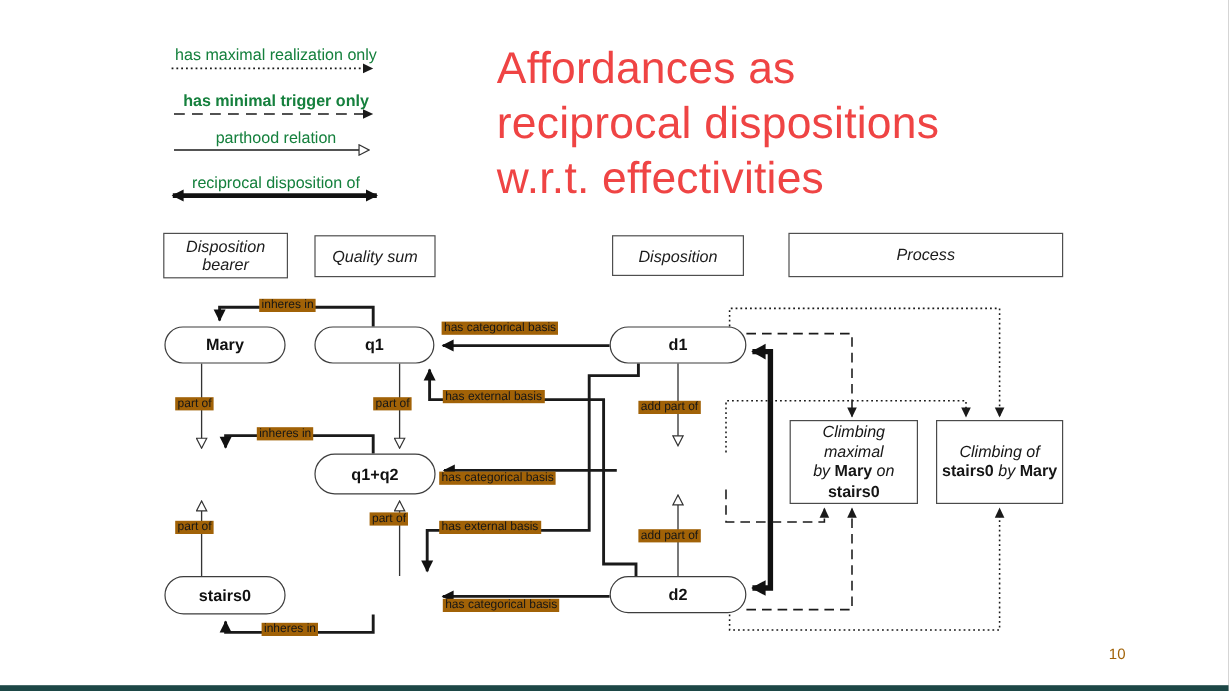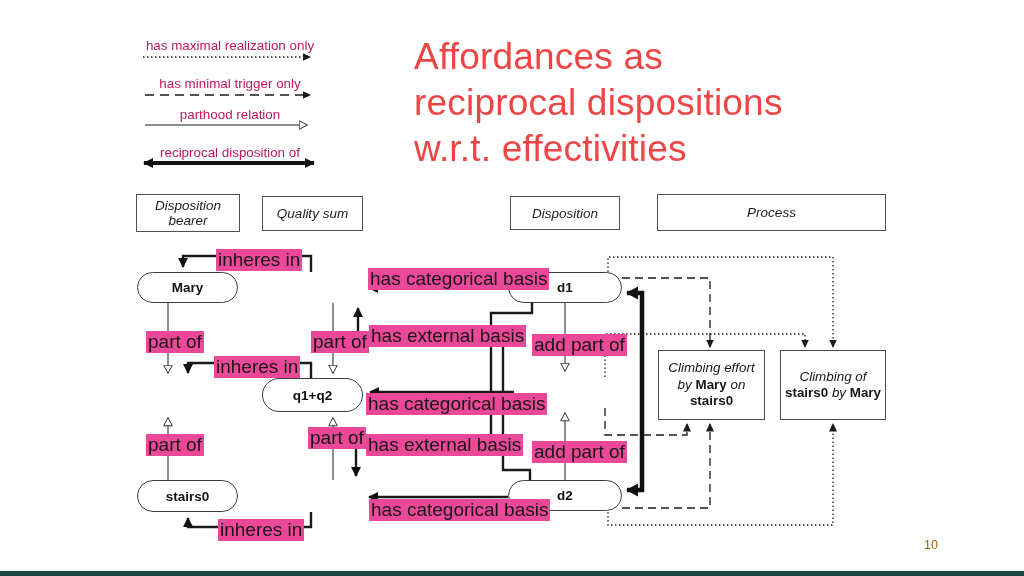--- a/index.html
+++ b/index.html
@@ -1,27 +1,27 @@
 <!DOCTYPE html>
 <html><head>
 <meta charset="utf-8">
 <style>
   html,body{margin:0;padding:0;background:#888;}
   .slide{position:relative;width:1024px;height:576px;background:#ffffff;overflow:hidden;
          font-family:"Liberation Sans", sans-serif;color:#1a1a1a;}
   .title{position:absolute;left:414px;top:34px;width:480px;font-size:37px;line-height:46px;
          font-weight:300;color:#ef4444;white-space:pre-line;letter-spacing:0.2px;}
-  .legend-label{position:absolute;left:118px;width:224px;text-align:center;font-size:13.4px;color:#be185d;}
+  .legend-label{position:absolute;left:118px;width:224px;text-align:center;font-size:13.4px;color:#15803d;}
   .cbox{position:absolute;border:1.3px solid #4f4f4f;background:#fff;display:flex;align-items:center;
         justify-content:center;font-style:italic;font-size:13.5px;text-align:center;line-height:15px;color:#1c1c1c;box-sizing:border-box;}
   .pill{position:absolute;border:1.4px solid #3d3d3d;border-radius:17px;background:#fff;display:flex;
         align-items:center;justify-content:center;font-weight:bold;font-size:13.5px;color:#111;box-sizing:border-box;}
   .pbox{position:absolute;border:1.3px solid #4a4a4a;background:#fff;display:flex;flex-direction:column;
         justify-content:center;text-align:center;font-size:13.4px;line-height:16.5px;color:#161616;box-sizing:border-box;}
-  .elabel{position:absolute;font-size:19px;background:#ec4899;padding:0 2px;white-space:nowrap;color:#161616;}
+  .elabel{position:absolute;font-size:10px;background:#a16207;padding:0 2px;white-space:nowrap;color:#161616;}
   .pagenum{position:absolute;left:924px;top:538px;font-size:12.5px;color:#a16207;}
   .footbar{position:absolute;left:0;top:571px;width:1024px;height:5px;background:#1d4746;}
   svg{position:absolute;left:0;top:0;}
 </style>
 </head>
 <body>
 
 <div class="slide">
 
   <svg width="1024" height="576">
@@ -122,37 +122,38 @@
     <g>
       <path d="M608,512 V525 H833 V424" stroke="#1a1a1a" stroke-width="1.3" fill="none" stroke-dasharray="1.5 2.5" marker-end="url(#arrSm)"></path>
     </g>
   </svg>
 
   <div class="title">Affordances as
 reciprocal dispositions
 w.r.t. effectivities</div>
 
   <div class="legend-label" style="top:38px;">has maximal realization only</div>
-  <div class="legend-label" style="top:76px;">has minimal trigger only</div>
+  <div class="legend-label" style="top:76px;font-weight:bold;">has minimal trigger only</div>
   <div class="legend-label" style="top:107px;">parthood relation</div>
   <div class="legend-label" style="top:145px;">reciprocal disposition of</div>
 
   <div class="cbox" style="left:136px;top:194px;width:104px;height:38px;">Disposition bearer</div>
   <div class="cbox" style="left:262px;top:196px;width:101px;height:35px;">Quality sum</div>
   <div class="cbox" style="left:657px;top:194px;width:229px;height:37px;">Process</div>
   <div class="cbox" style="left:510px;top:196px;width:110px;height:34px;">Disposition</div>
 
   <div class="pill" style="left:137px;top:272px;width:101px;height:31px;">Mary</div>
+  <div class="pill" style="left:262px;top:272px;width:100px;height:31px;">q1</div>
   <div class="pill" style="left:508px;top:272px;width:114px;height:31px;">d1</div>
   <div class="pill" style="left:262px;top:378px;width:101px;height:34px;">q1+q2</div>
   <div class="pill" style="left:137px;top:480px;width:101px;height:32px;">stairs0</div>
   <div class="pill" style="left:508px;top:480px;width:114px;height:31px;">d2</div>
 
   <div class="pbox" style="left:658px;top:350px;width:107px;height:70px;">
-      <div><span style="font-style: italic;">Climbing effort</span></div>
+      <div><span style="font-style: italic;">Climbing maximal</span></div>
       <div><span style="font-style: italic;">by </span><span style="font-weight: bold;">Mary</span><span style="font-style: italic;"> on</span></div>
       <div><span style="font-weight: bold;">stairs0</span></div>
     </div>
   <div class="pbox" style="left:780px;top:350px;width:106px;height:70px;">
       <div><span style="font-style: italic;">Climbing of</span></div>
       <div><span style="font-weight: bold;">stairs0</span><span style="font-style: italic;"> by </span><span style="font-weight: bold;">Mary</span></div>
     </div>
 
   <div class="elabel" style="left:216px;top:249px;">inheres in</div>
   <div class="elabel" style="left:146px;top:331px;">part of</div>

